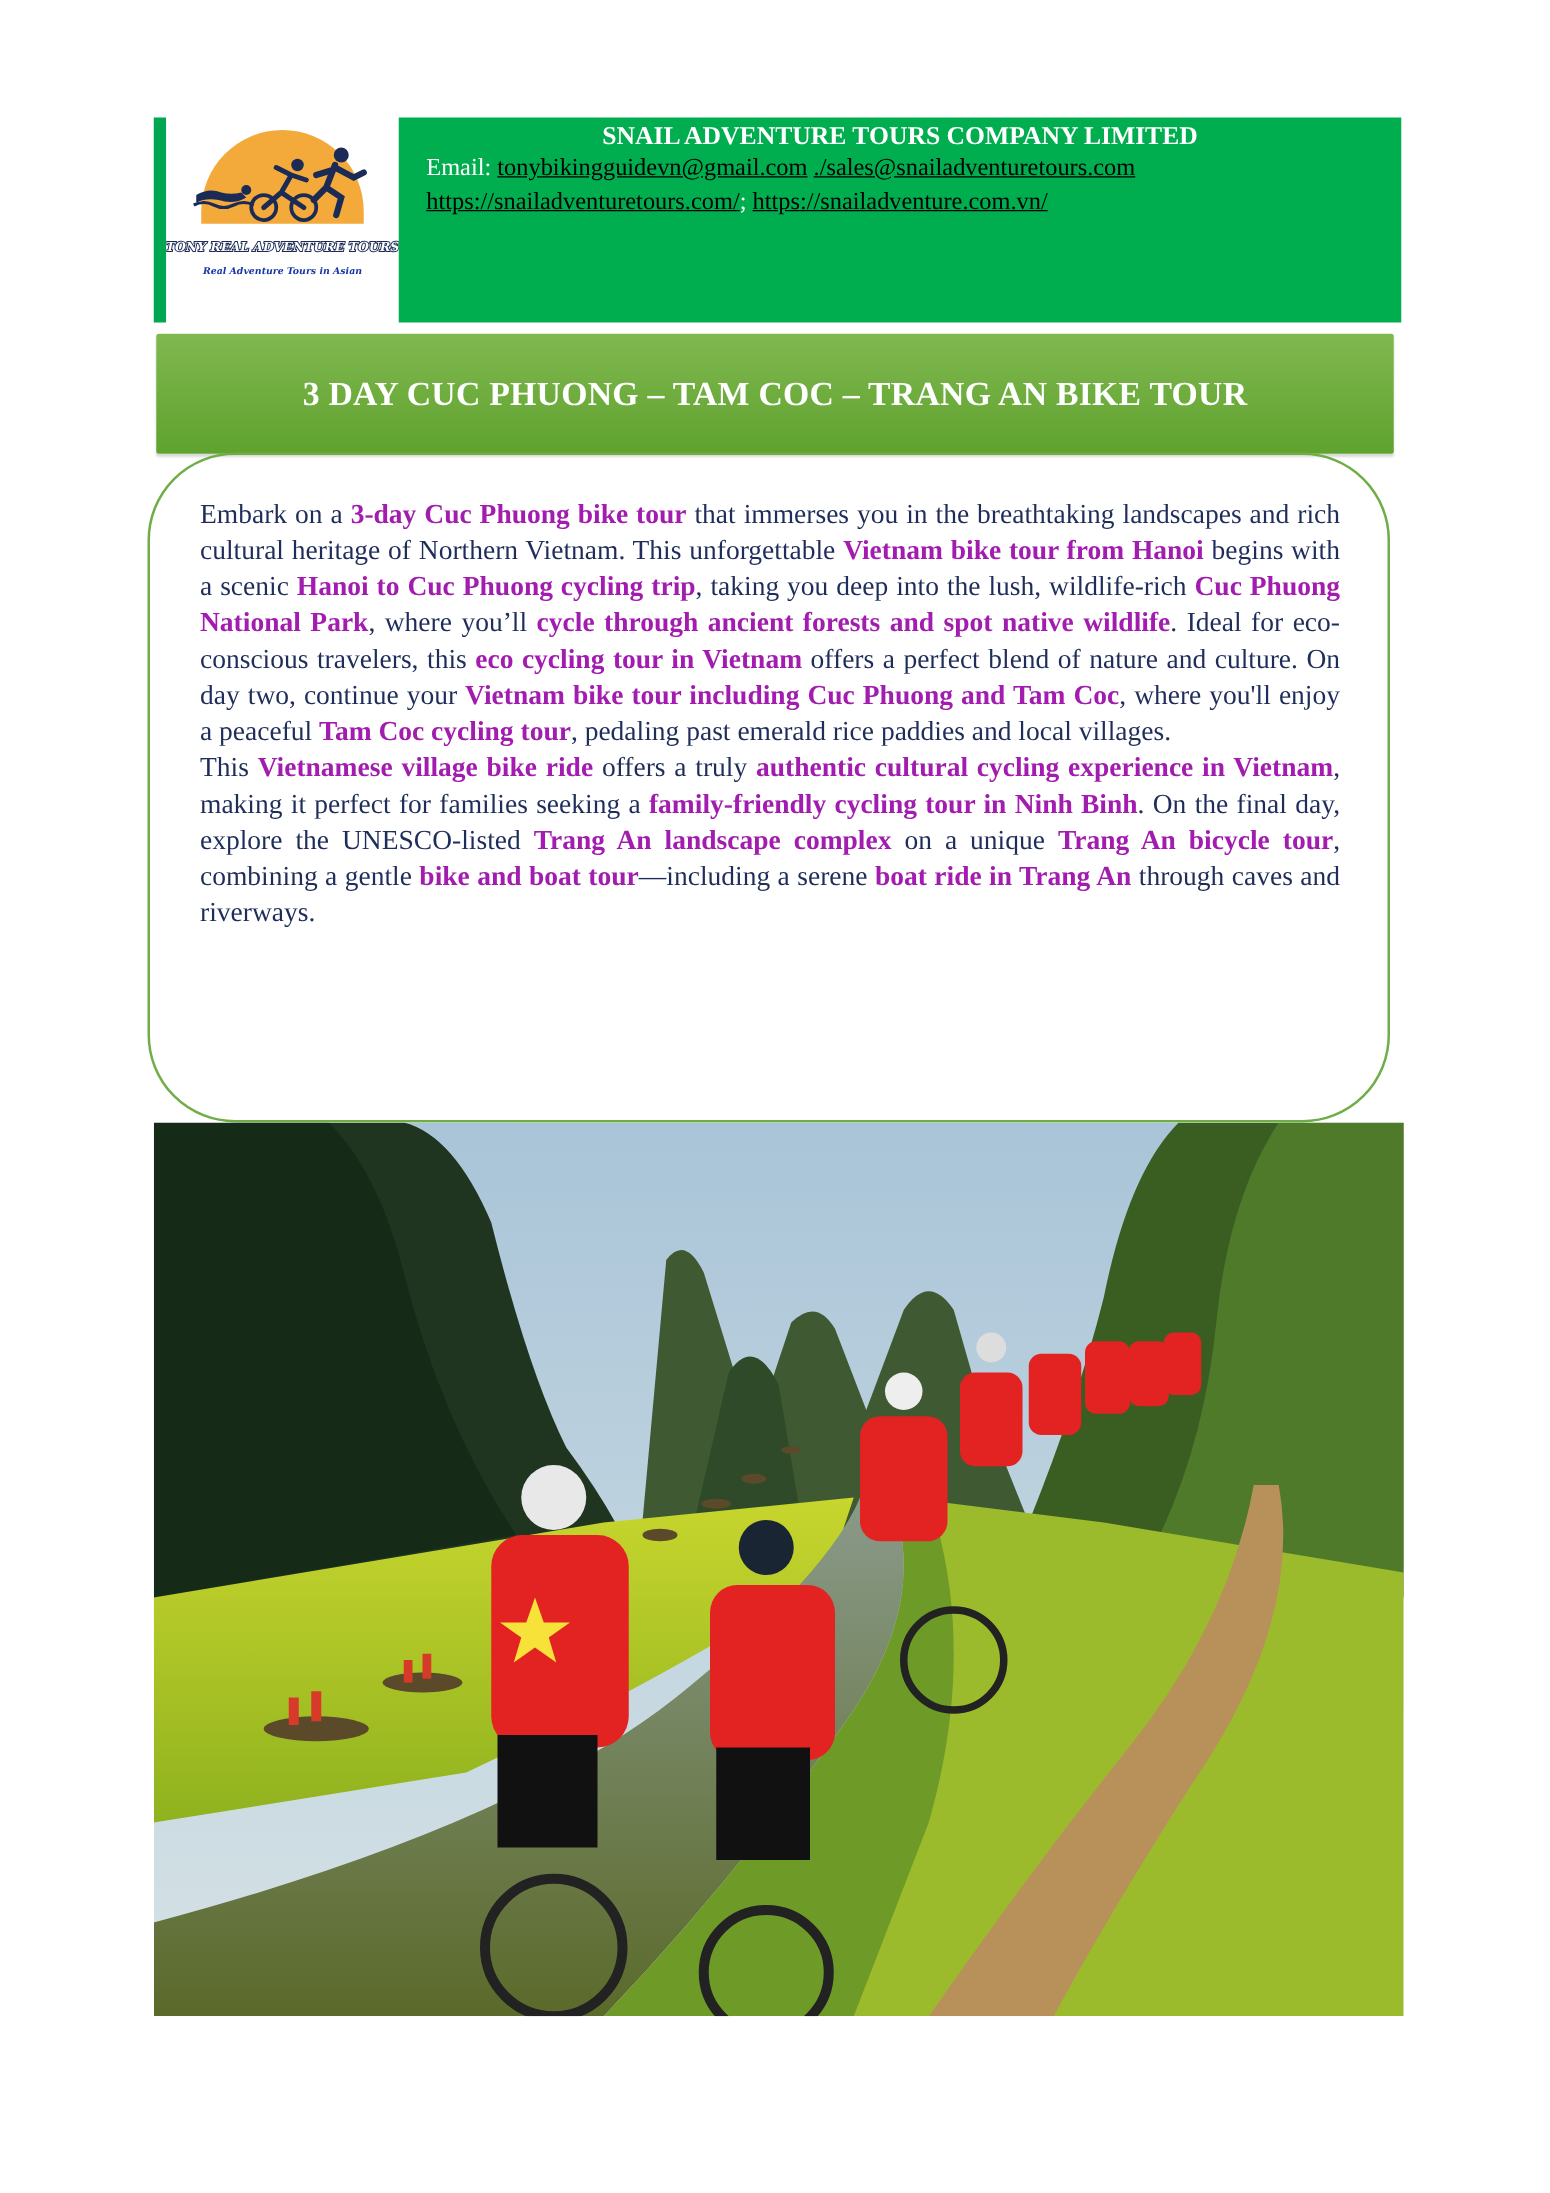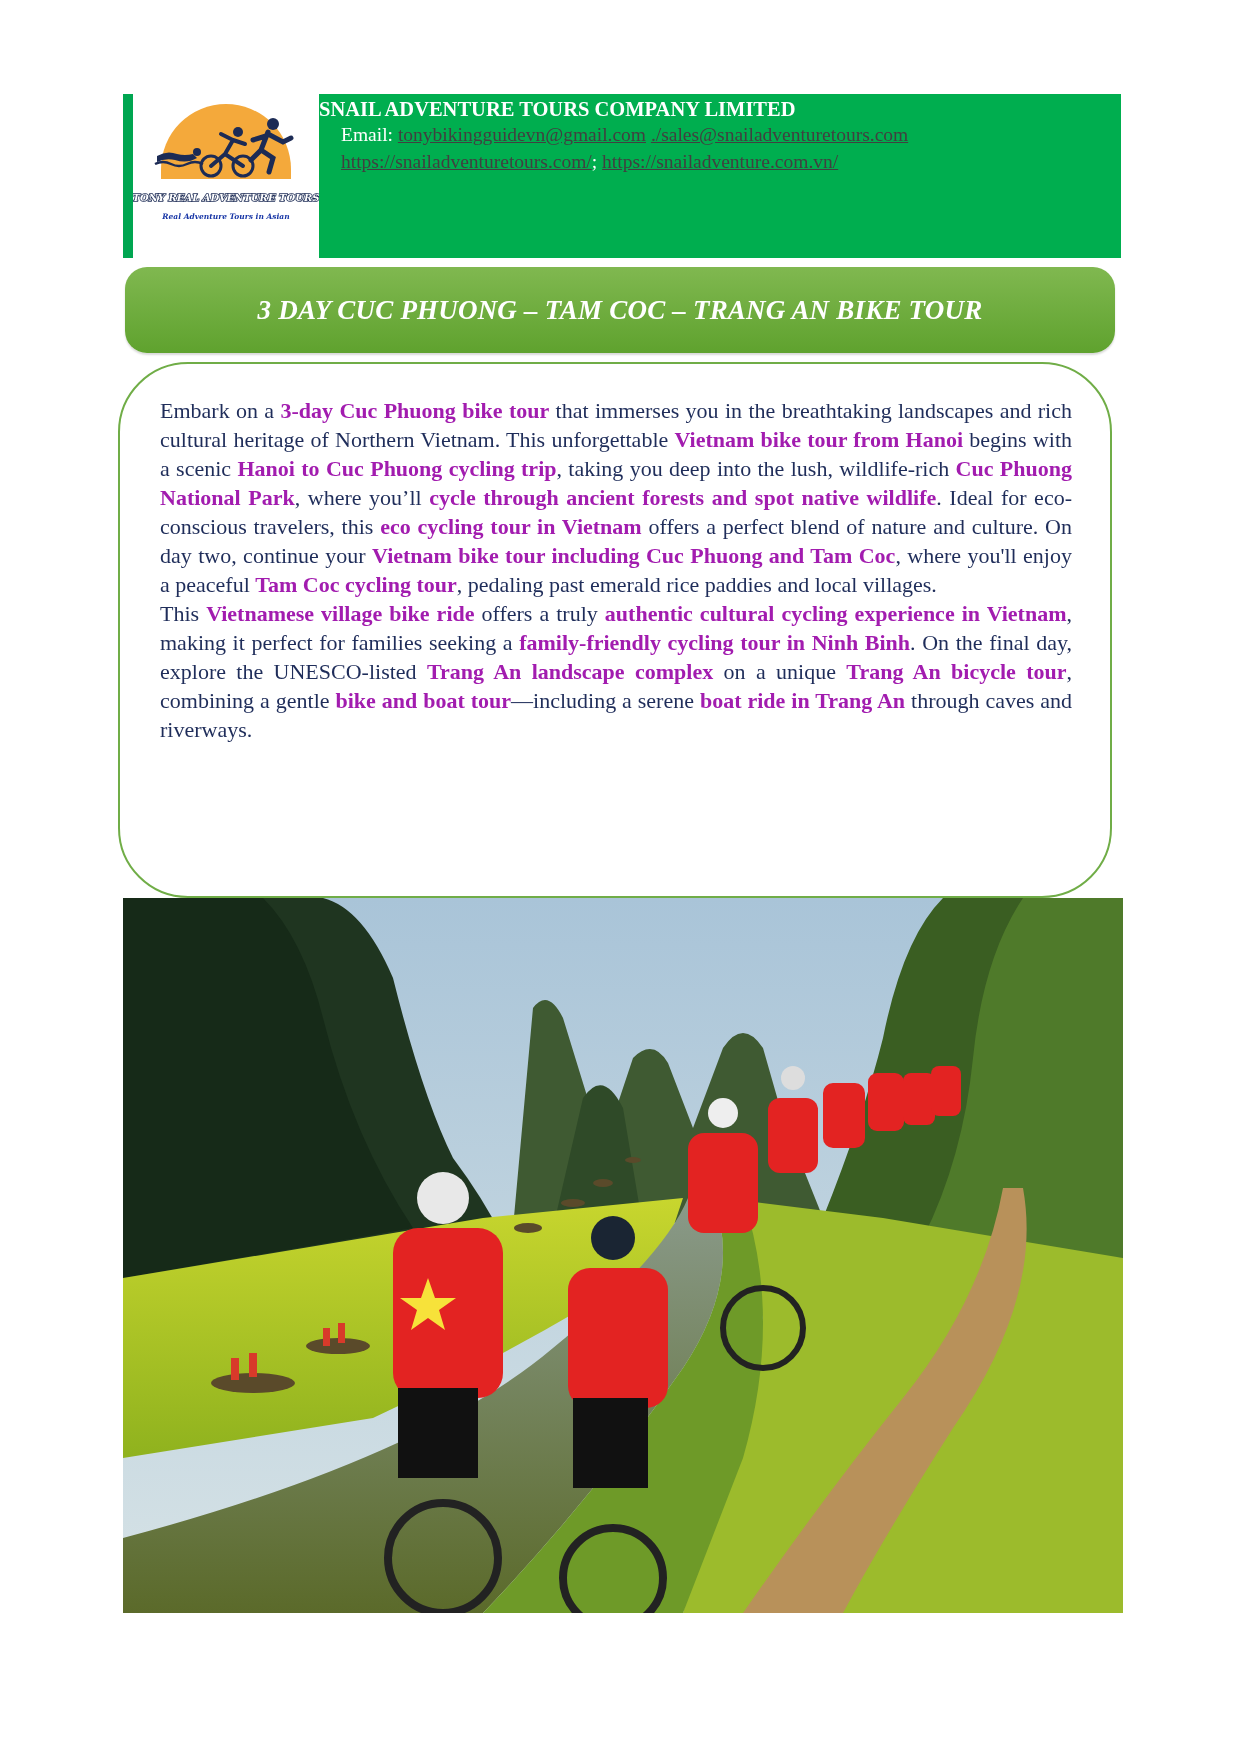--- a/index.html
+++ b/index.html
@@ -2,27 +2,27 @@
 <html><head>
 <meta charset="utf-8">
 <style>
   html, body { margin: 0; padding: 0; background: #ffffff; }
   body { width: 1240px; height: 1754px; position: relative; overflow: hidden; font-family: "DejaVu Serif", "Liberation Serif", serif; }
 
   .header { position: absolute; left: 123px; top: 94px; width: 1000px; height: 164px; }
   .logo-bar { position: absolute; left: 0; top: 0; width: 10px; height: 164px; background: #00a651; }
   .logo-box { position: absolute; left: 10px; top: 0; width: 188px; height: 164px; background: #ffffff; }
   .contact-box { position: absolute; left: 196px; top: 0; width: 802px; height: 164px; background: #00ae4f; color: #ffffff; font-family: "Liberation Serif", serif; }
-  .contact-box .company { font-weight: bold; font-size: 20.5px; line-height: 26px; margin-top: 2px; }
+  .contact-box .company { text-align: center; font-weight: bold; font-size: 20.5px; line-height: 26px; margin-top: 2px; }
   .contact-box .line { font-size: 19.5px; line-height: 26.5px; padding-left: 22px; white-space: nowrap; }
-  .contact-box a { color: #404040; text-decoration: underline; }
+  .contact-box a { color: #000000; text-decoration: underline; }
 
-  .title-bar { position: absolute; left: 125px; top: 267px; width: 990px; height: 86px; border-radius: 22px;
+  .title-bar { position: absolute; left: 125px; top: 267px; width: 990px; height: 96px; border-radius: 2px;
     background: linear-gradient(#80b850, #5fa22e); box-shadow: 0 2px 2px rgba(0,0,0,0.15);
-    display: flex; align-items: center; justify-content: center; font-style: italic; }
+    display: flex; align-items: center; justify-content: center; }
   .title-bar h1 { margin: 0; color: #ffffff; font-family: "Liberation Serif", serif; font-size: 27px; font-weight: bold; letter-spacing: 0.2px; }
 
   .desc-box { position: absolute; left: 118px; top: 362px; width: 994px; height: 536px;
     border: 2px solid #70ad47; border-radius: 70px; box-sizing: border-box; }
   .desc-text { position: absolute; left: 160px; top: 396px; width: 912px; color: #1f2d5a;
     font-family: "Liberation Serif", serif; font-size: 22px; line-height: 29px; text-align: justify; }
   .desc-text p { margin: 0; }
   .desc-text b { color: #a21caf; }
 
   .photo { position: absolute; left: 123px; top: 898px; width: 1000px; height: 715px; overflow: hidden; }

